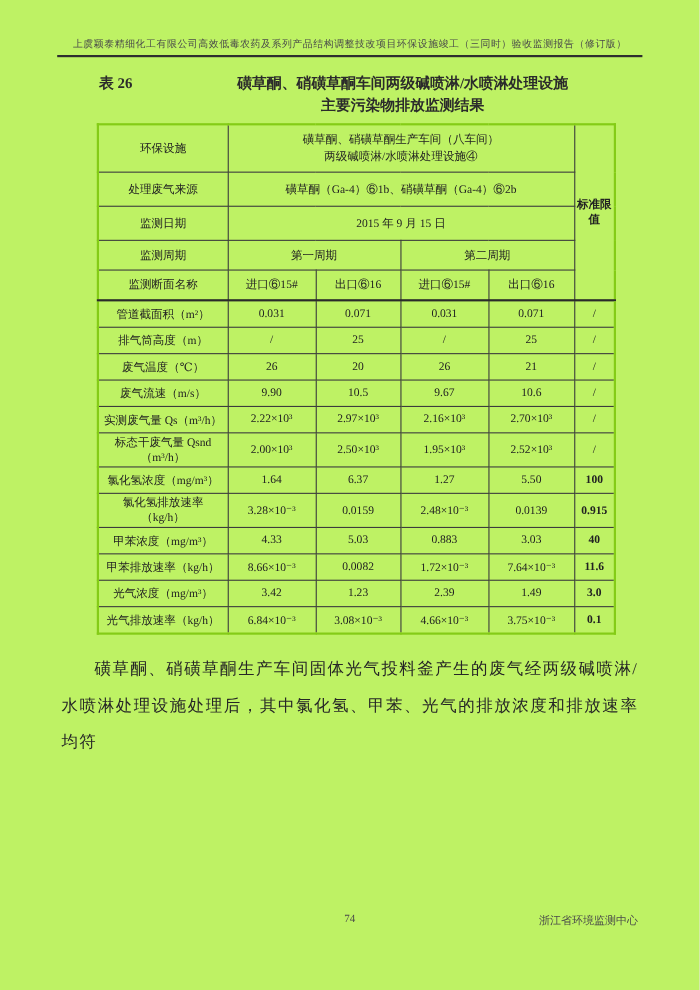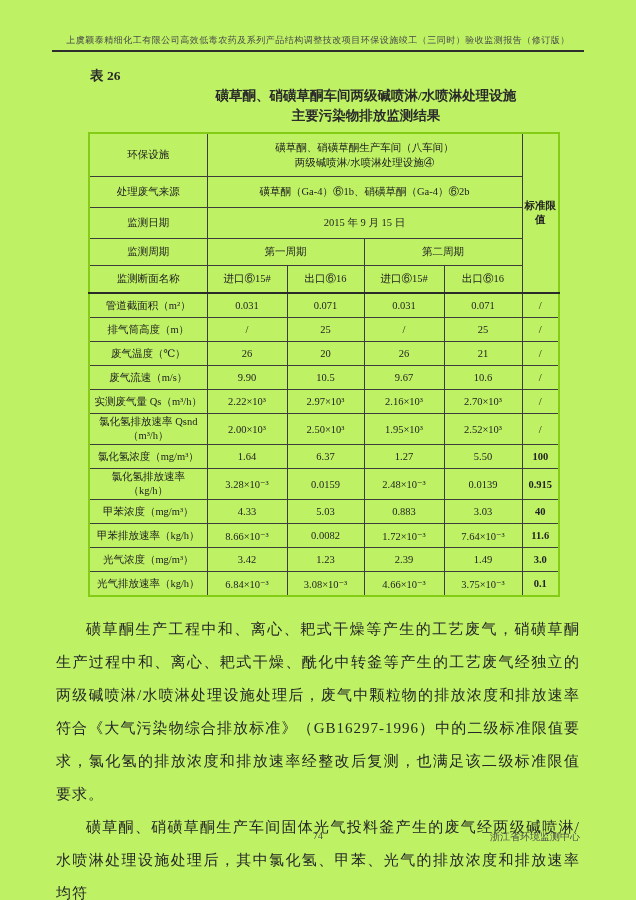--- a/index.html
+++ b/index.html
@@ -21,21 +21,21 @@
     text-align:center;
     font-size:9px;
     color:#4a4a4a;
     letter-spacing:0.5px;
     white-space:nowrap;
     overflow:hidden;
   }
   
   .caption{display:flex;margin:14px 90px 0 90px;align-items:flex-start;}
   .cap-label{width:96px;font-weight:bold;font-size:13.5px;padding-top:1px;}
-  .cap-title{flex:1;text-align:center;font-weight:bold;font-size:13.5px;line-height:20px;margin-top:20px;}
+  .cap-title{flex:1;text-align:center;font-weight:bold;font-size:13.5px;line-height:20px;}
   
   table.mon{
     margin:6px 0 0 88px;
     border-collapse:collapse;
     border:2px solid #84cc16;
     font-size:10.5px;
     color:#222;
     table-layout:fixed;
   }
   table.mon td{
@@ -167,21 +167,21 @@
       </tr>
       <tr>
         <td class="h22 rowlab">实测废气量 Qs（m³/h）</td>
         <td class="h22">2.22×10³</td>
         <td class="h22">2.97×10³</td>
         <td class="h22">2.16×10³</td>
         <td class="h22">2.70×10³</td>
         <td class="h22">/</td>
       </tr>
       <tr>
-        <td class="h22 rowlab">氯化氢排放速率 Qsnd（m³/h）</td>
+        <td class="h22 rowlab">标态干废气量 Qsnd（m³/h）</td>
         <td class="h22">2.00×10³</td>
         <td class="h22">2.50×10³</td>
         <td class="h22">1.95×10³</td>
         <td class="h22">2.52×10³</td>
         <td class="h22">/</td>
       </tr>
       <tr>
         <td class="h22 rowlab">氯化氢浓度（mg/m³）</td>
         <td class="h22">1.64</td>
         <td class="h22">6.37</td>
@@ -227,21 +227,20 @@
         <td class="h22">3.08×10⁻³</td>
         <td class="h22">4.66×10⁻³</td>
         <td class="h22">3.75×10⁻³</td>
         <td class="h22 blim">0.1</td>
       </tr>
     </tbody>
   </table>
 
 
   <div class="bodytext">
-    <p>磺草酮生产工程中和、离心、耙式干燥等产生的工艺废气，硝磺草酮生产过程中和、离心、耙式干燥、酰化中转釜等产生的工艺废气经独立的两级碱喷淋/水喷淋处理设施处理后，废气中颗粒物的排放浓度和排放速率符合《大气污染物综合排放标准》（GB16297-1996）中的二级标准限值要求，氯化氢的排放浓度和排放速率经整改后复测，也满足该二级标准限值要求。</p>
     <p>磺草酮、硝磺草酮生产车间固体光气投料釜产生的废气经两级碱喷淋/水喷淋处理设施处理后，其中氯化氢、甲苯、光气的排放浓度和排放速率均符</p>
   </div>
 
   <div class="footer">
     <div class="page-num">74</div>
     <div class="footer-org">浙江省环境监测中心</div>
   </div>
 
 </div>
 

